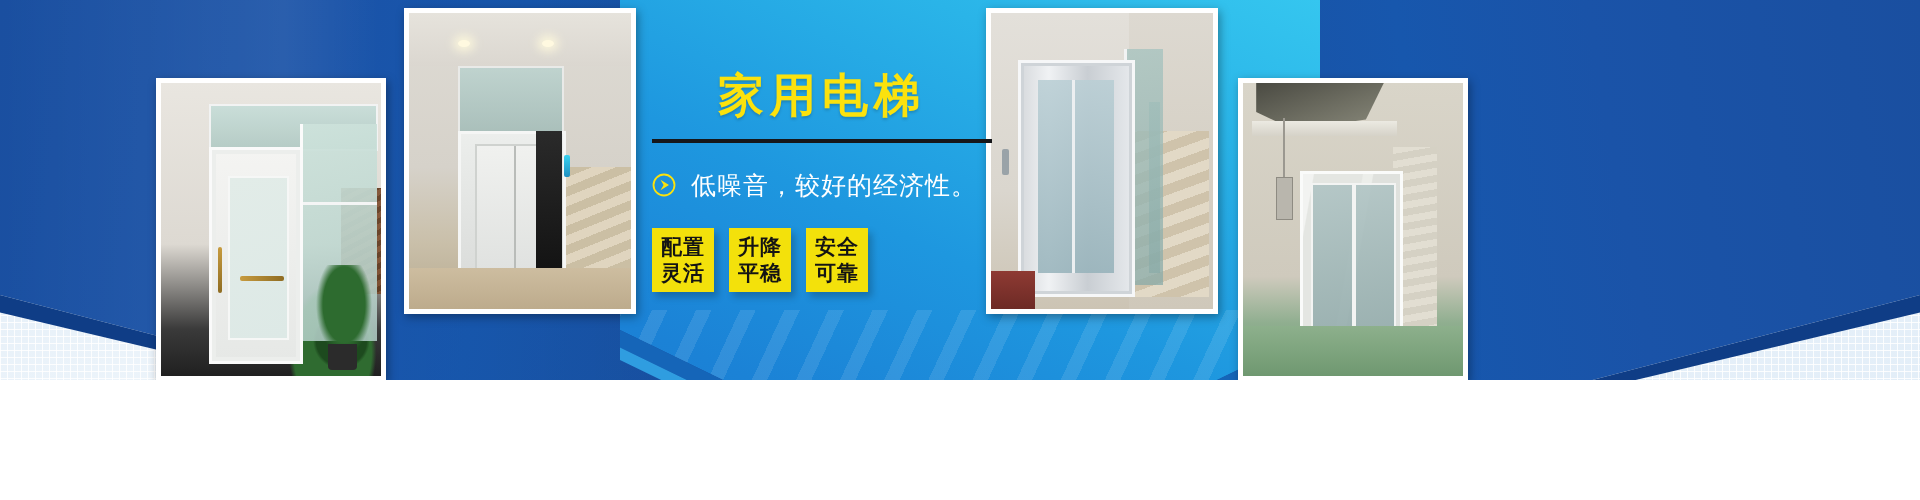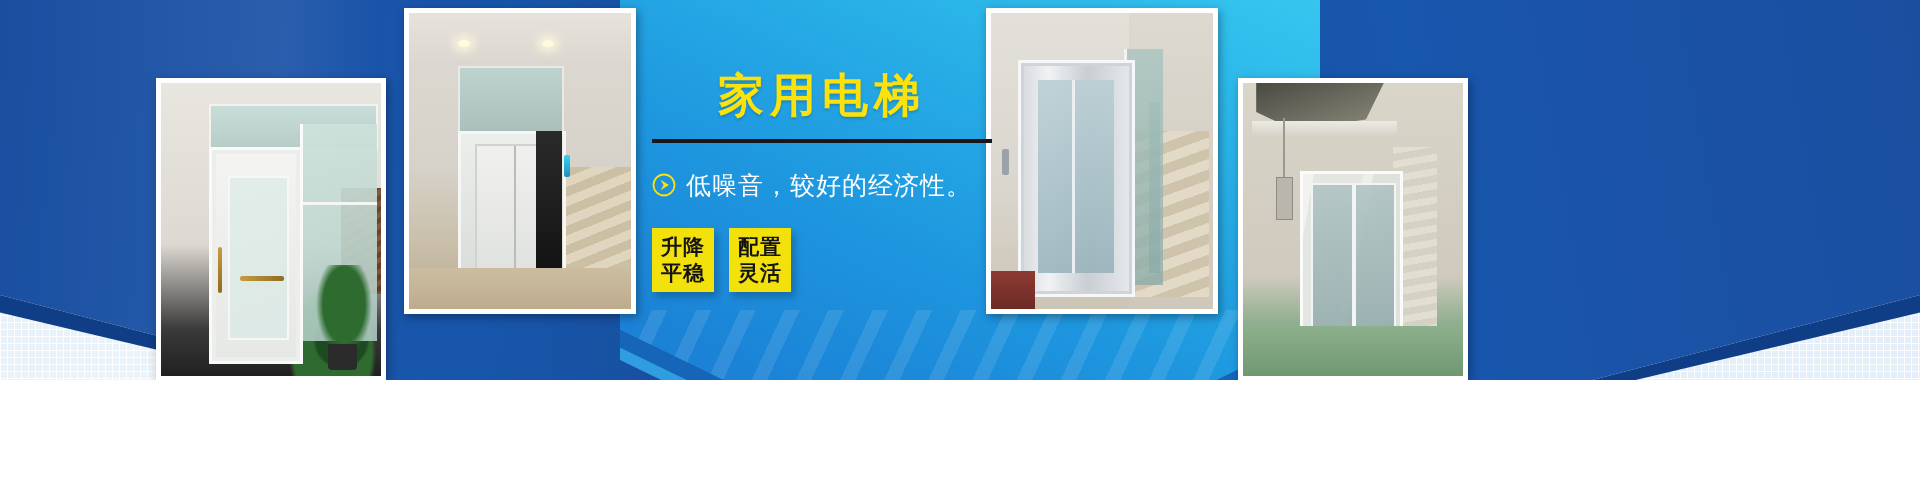--- a/index.html
+++ b/index.html
@@ -334,21 +334,21 @@
   .divider {
     height: 4px;
     background: #16171a;
     margin: 18px 0 0 0;
     width: 100%;
   }
   .subtitle-row {
     display: flex;
     align-items: center;
     margin-top: 26px;
-    gap: 10px;
+    gap: 15px;
   }
   .bullet-icon {
     flex: 0 0 auto;
     width: 24px; height: 24px;
   }
   .subtitle {
     color: #ffffff;
     font-size: 25px;
     letter-spacing: 1px;
     white-space: nowrap;
@@ -463,24 +463,28 @@
         <svg width="24" height="24" viewBox="0 0 24 24" aria-hidden="true">
           <circle cx="12" cy="12" r="10.5" fill="none" stroke="#fbe20d" stroke-width="1.8"></circle>
           <path d="M8.5 6.8 L17 12 L8.5 17.2 L11.6 12 Z" fill="#fbe20d"></path>
         </svg>
       </span>
       <span class="subtitle">低噪音，较好的经济性。</span>
     </div>
 
     <div class="badges">
       <div class="badge">
+        <span>配置</span>
+        <span>灵活</span>
+      </div>
+      <div class="badge">
         <span>升降</span>
         <span>平稳</span>
       </div>
       <div class="badge">
-        <span>配置</span>
-        <span>灵活</span>
+        <span>安全</span>
+        <span>可靠</span>
       </div>
     </div>
 
   </div>
 
 </div>
 
 </body></html>

